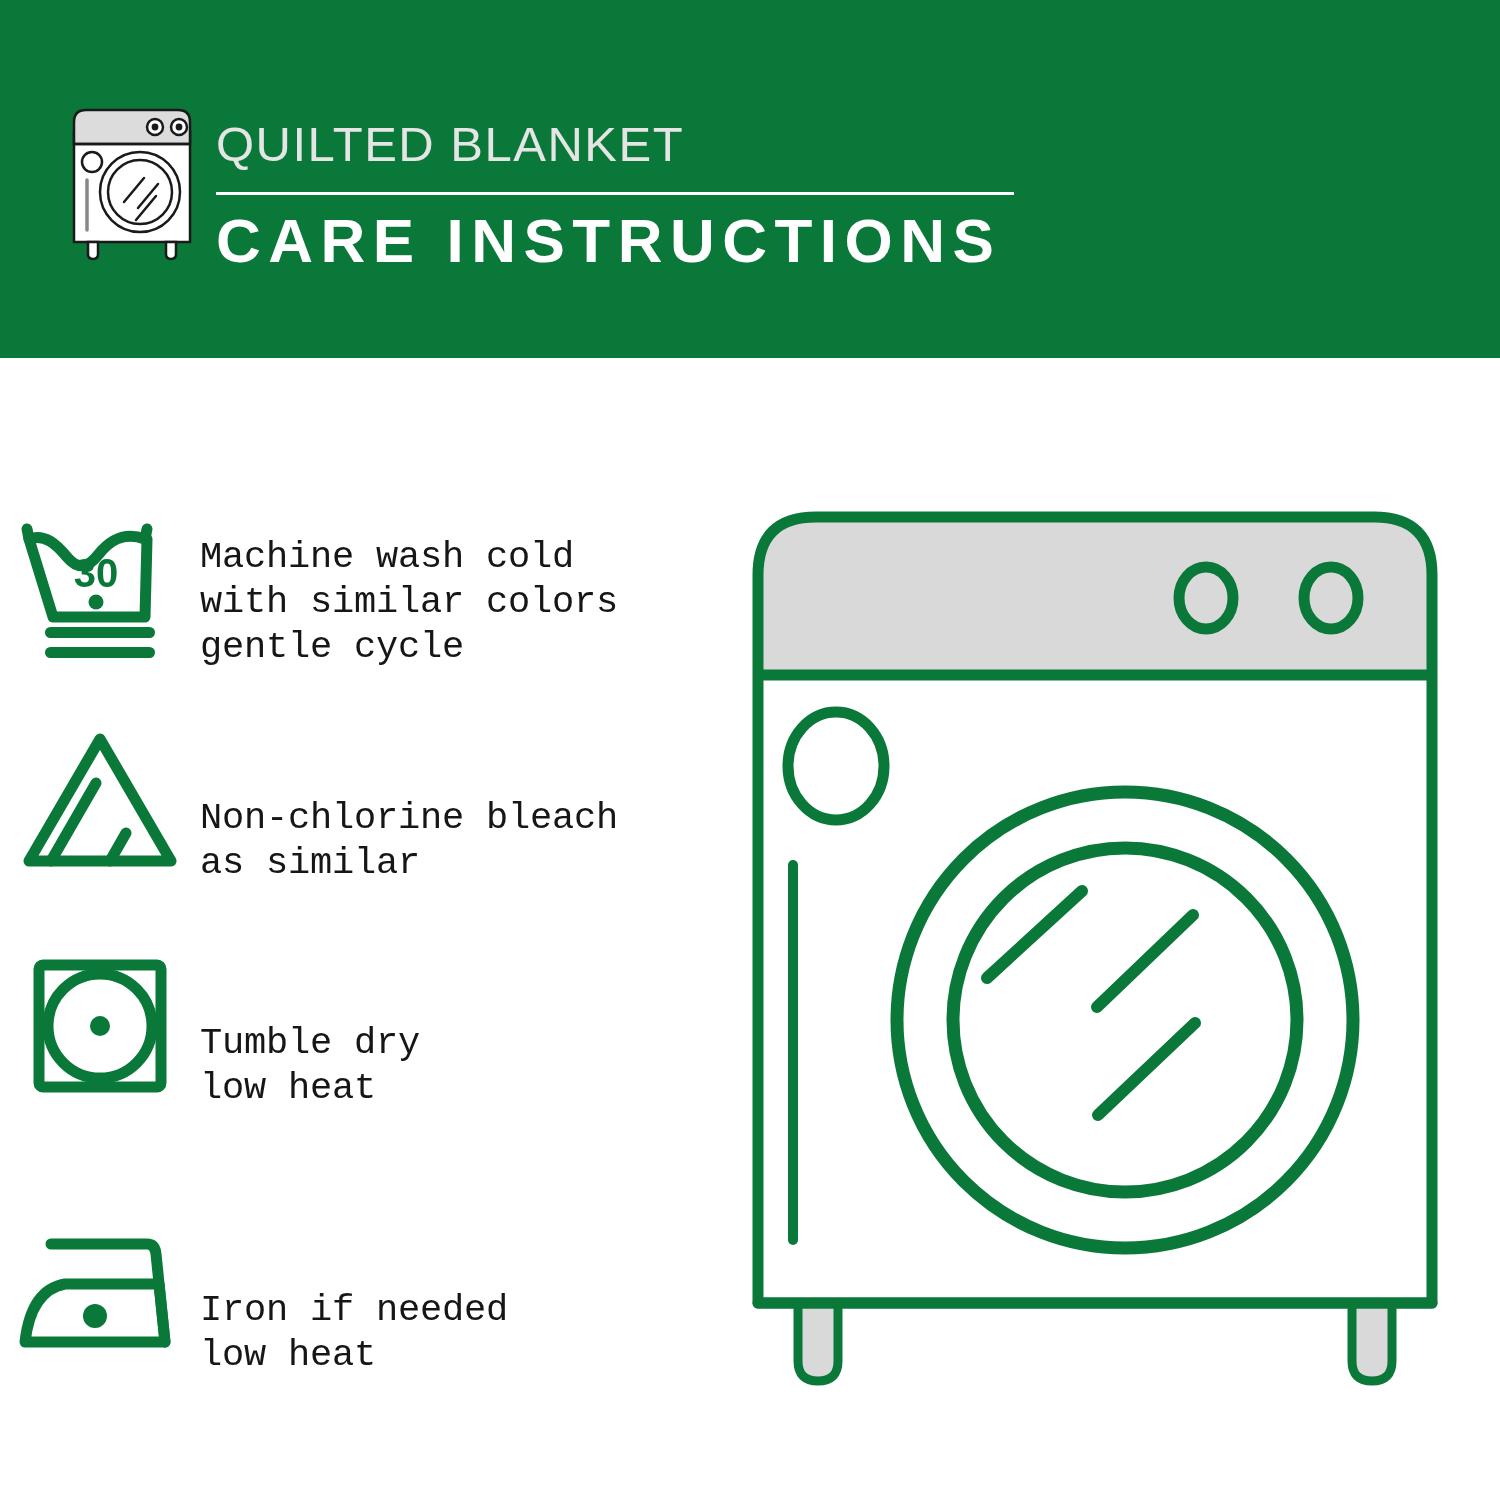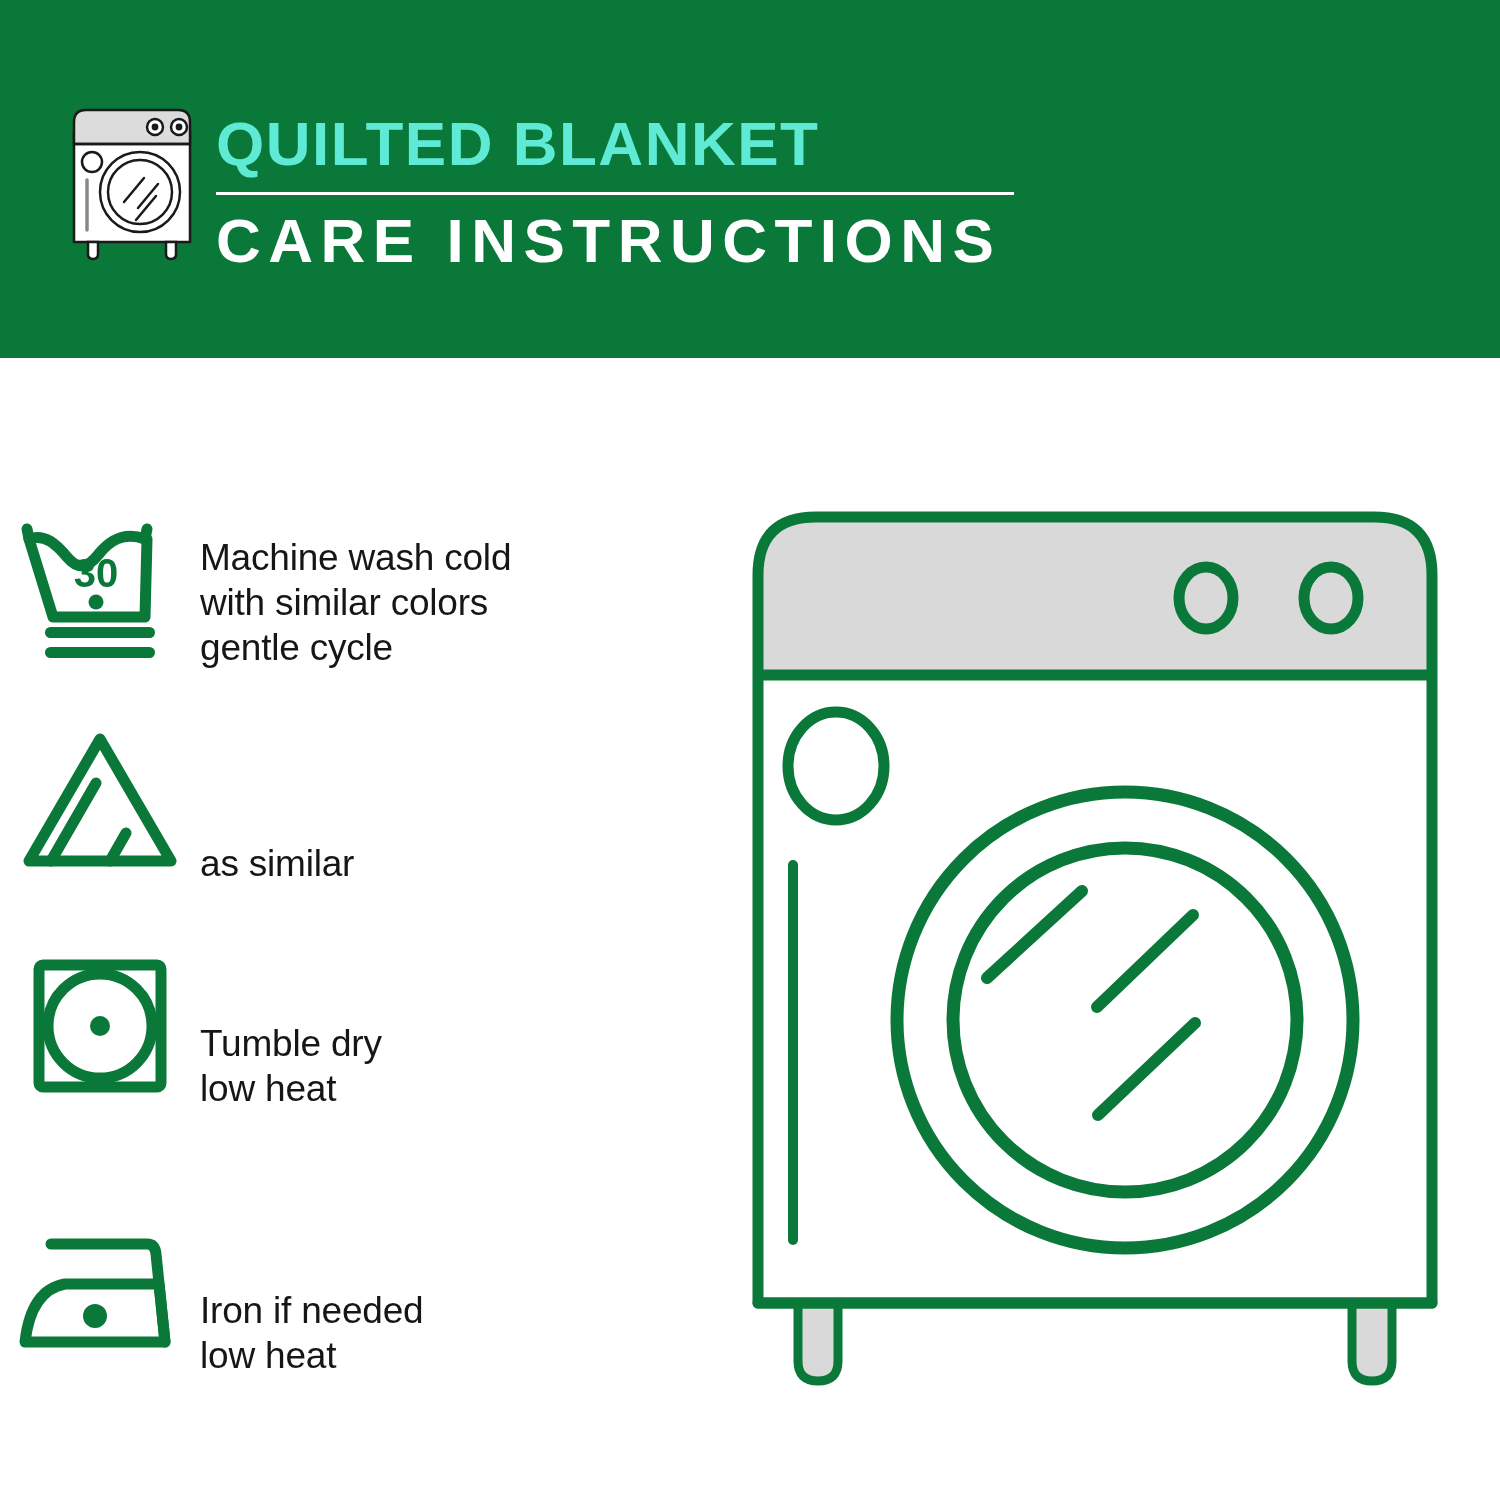--- a/index.html
+++ b/index.html
@@ -34,25 +34,25 @@
     width: 140px;
     height: 160px;
   }
   #header-titles {
     position: absolute;
     left: 216px;
     top: 108px;
     width: 820px;
   }
   #title-line1 {
-    color: #5eead4;
-    font-size: 62px;
+    color: #e5e5e5;
+    font-size: 49px;
     line-height: 72px;
     letter-spacing: 1.5px;
-    font-weight: 700;
+    font-weight: 400;
     white-space: nowrap;
   }
   #title-rule {
     width: 798px;
     height: 3px;
     background: #ffffff;
     margin-top: 12px;
     margin-bottom: 10px;
   }
   #title-line2 {
@@ -85,20 +85,21 @@
     display: flex;
     align-items: center;
     justify-content: center;
   }
   .row-text {
     color: #161616;
     font-size: 37px;
     line-height: 45px;
     letter-spacing: -0.2px;
     font-weight: 400;
+    font-family: Liberation Mono, monospace;
   }
   .row-text .ln { display: block; white-space: nowrap; }
 
   
   #washer-illustration {
     position: absolute;
     left: 740;
     top: 495px;
     width: 710px;
     height: 930px;
@@ -176,20 +177,21 @@
       <div class="row-icon">
         <svg width="175" height="160" viewBox="0 0 175 160" xmlns="http://www.w3.org/2000/svg">
           <g fill="none" stroke="#0a7838" stroke-width="11" stroke-linecap="round" stroke-linejoin="round">
             <path d="M87 18 L158 140 L16 140 Z"></path>
             <line x1="83" y1="62" x2="38" y2="140"></line>
             <line x1="113" y1="112" x2="97" y2="140"></line>
           </g>
         </svg>
       </div>
       <div class="row-text">
+        <span class="ln">Non-chlorine bleach</span>
         <span class="ln">as similar</span>
       </div>
     </div>
 
     <div class="instruction-row" style="top:441px;">
       <div class="row-icon">
         <svg width="150" height="150" viewBox="0 0 150 150" xmlns="http://www.w3.org/2000/svg">
           <g fill="none" stroke="#0a7838" stroke-width="11" stroke-linejoin="round">
             <rect x="14" y="14" width="122" height="122" rx="4"></rect>
             <circle cx="75" cy="75" r="52"></circle>

